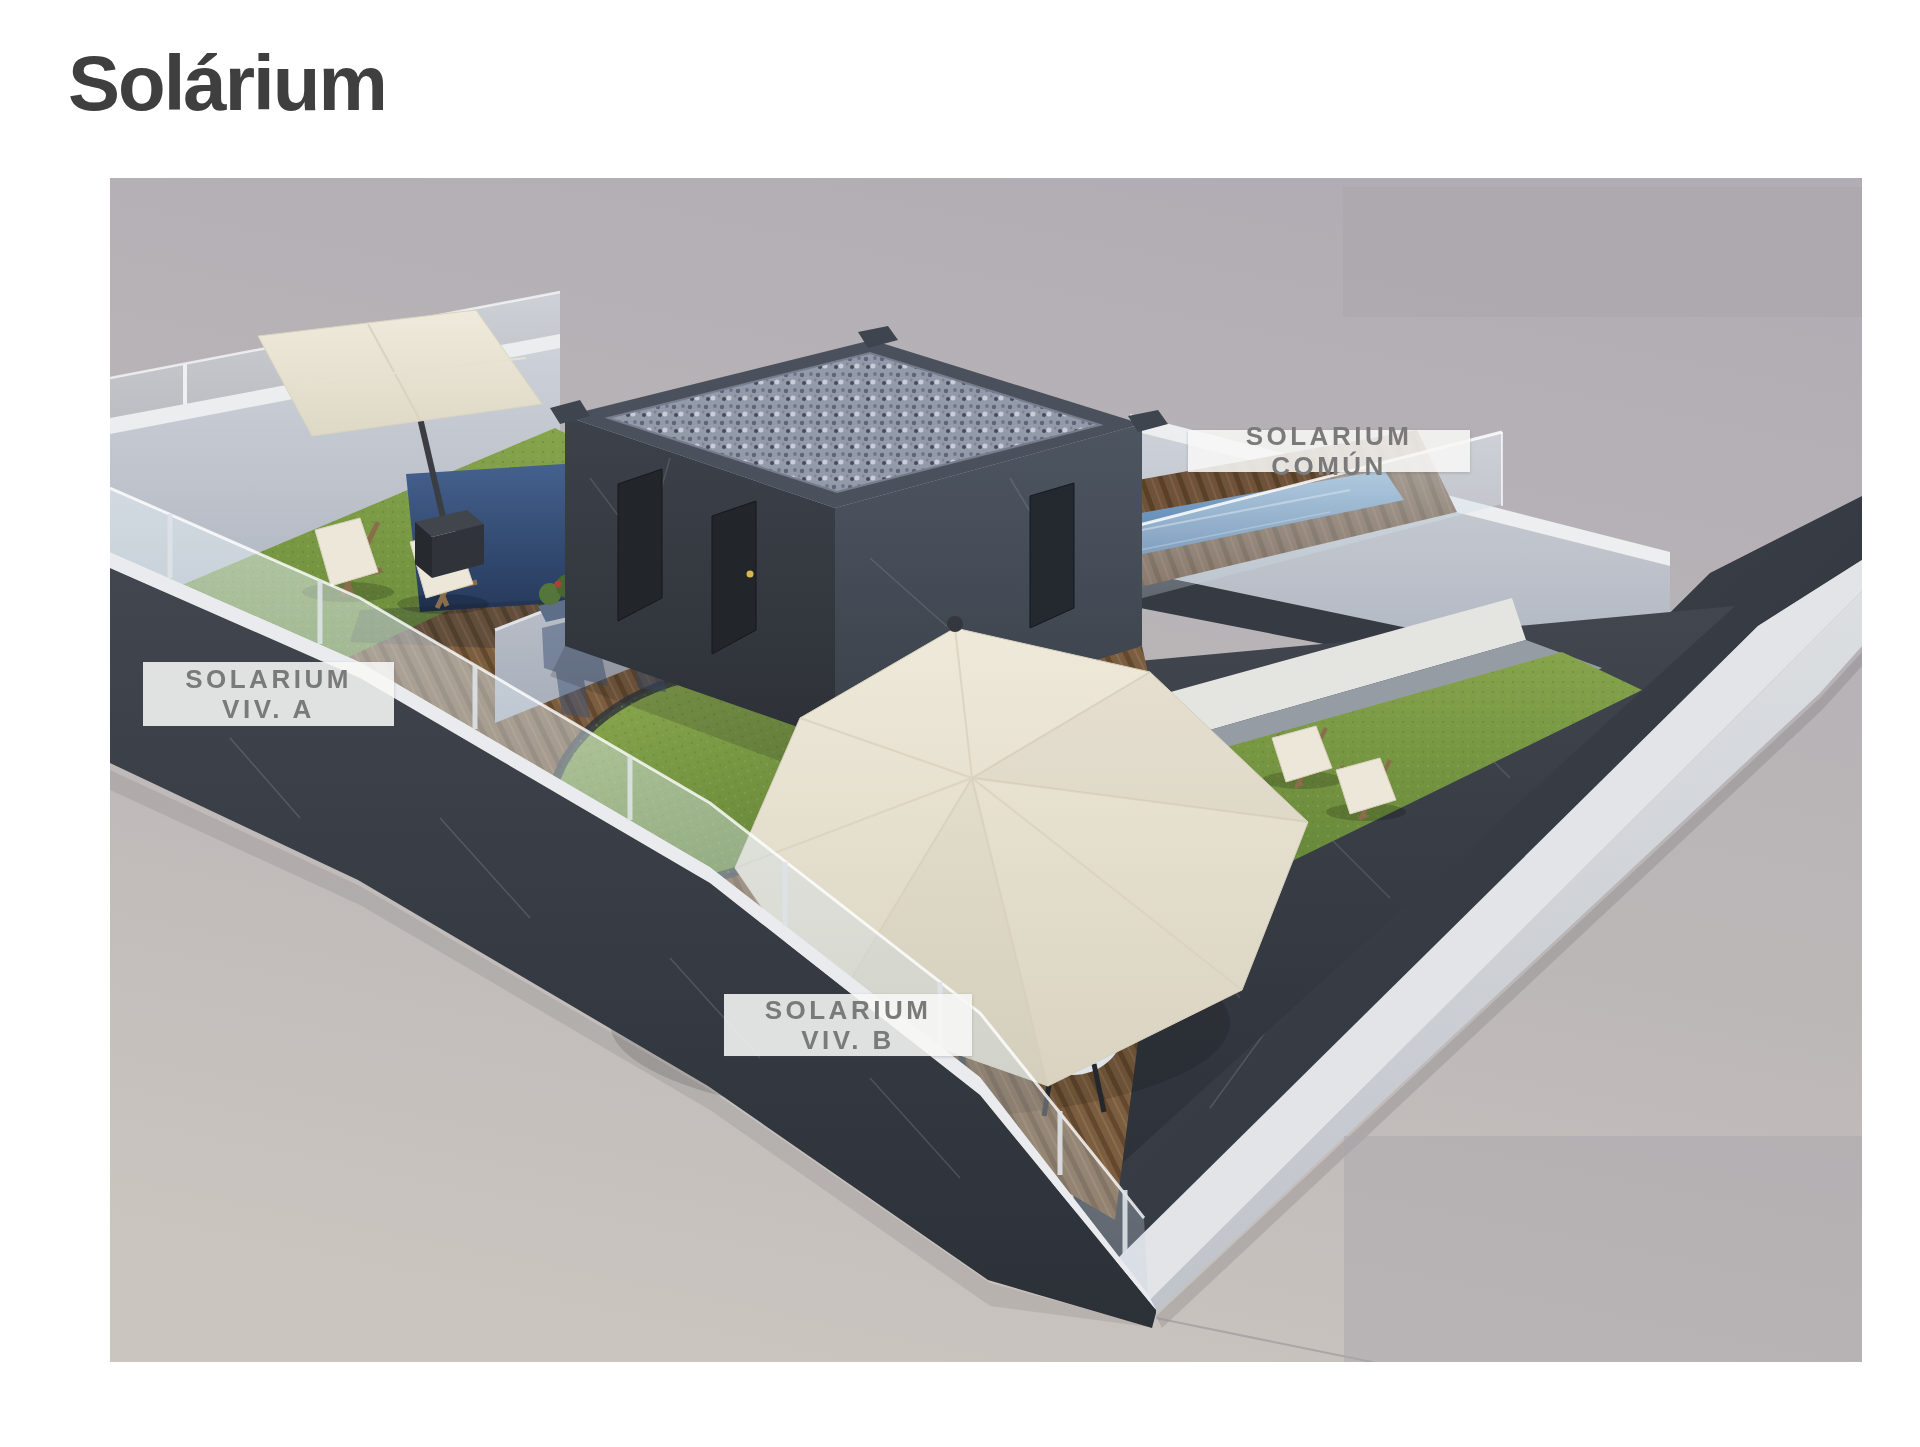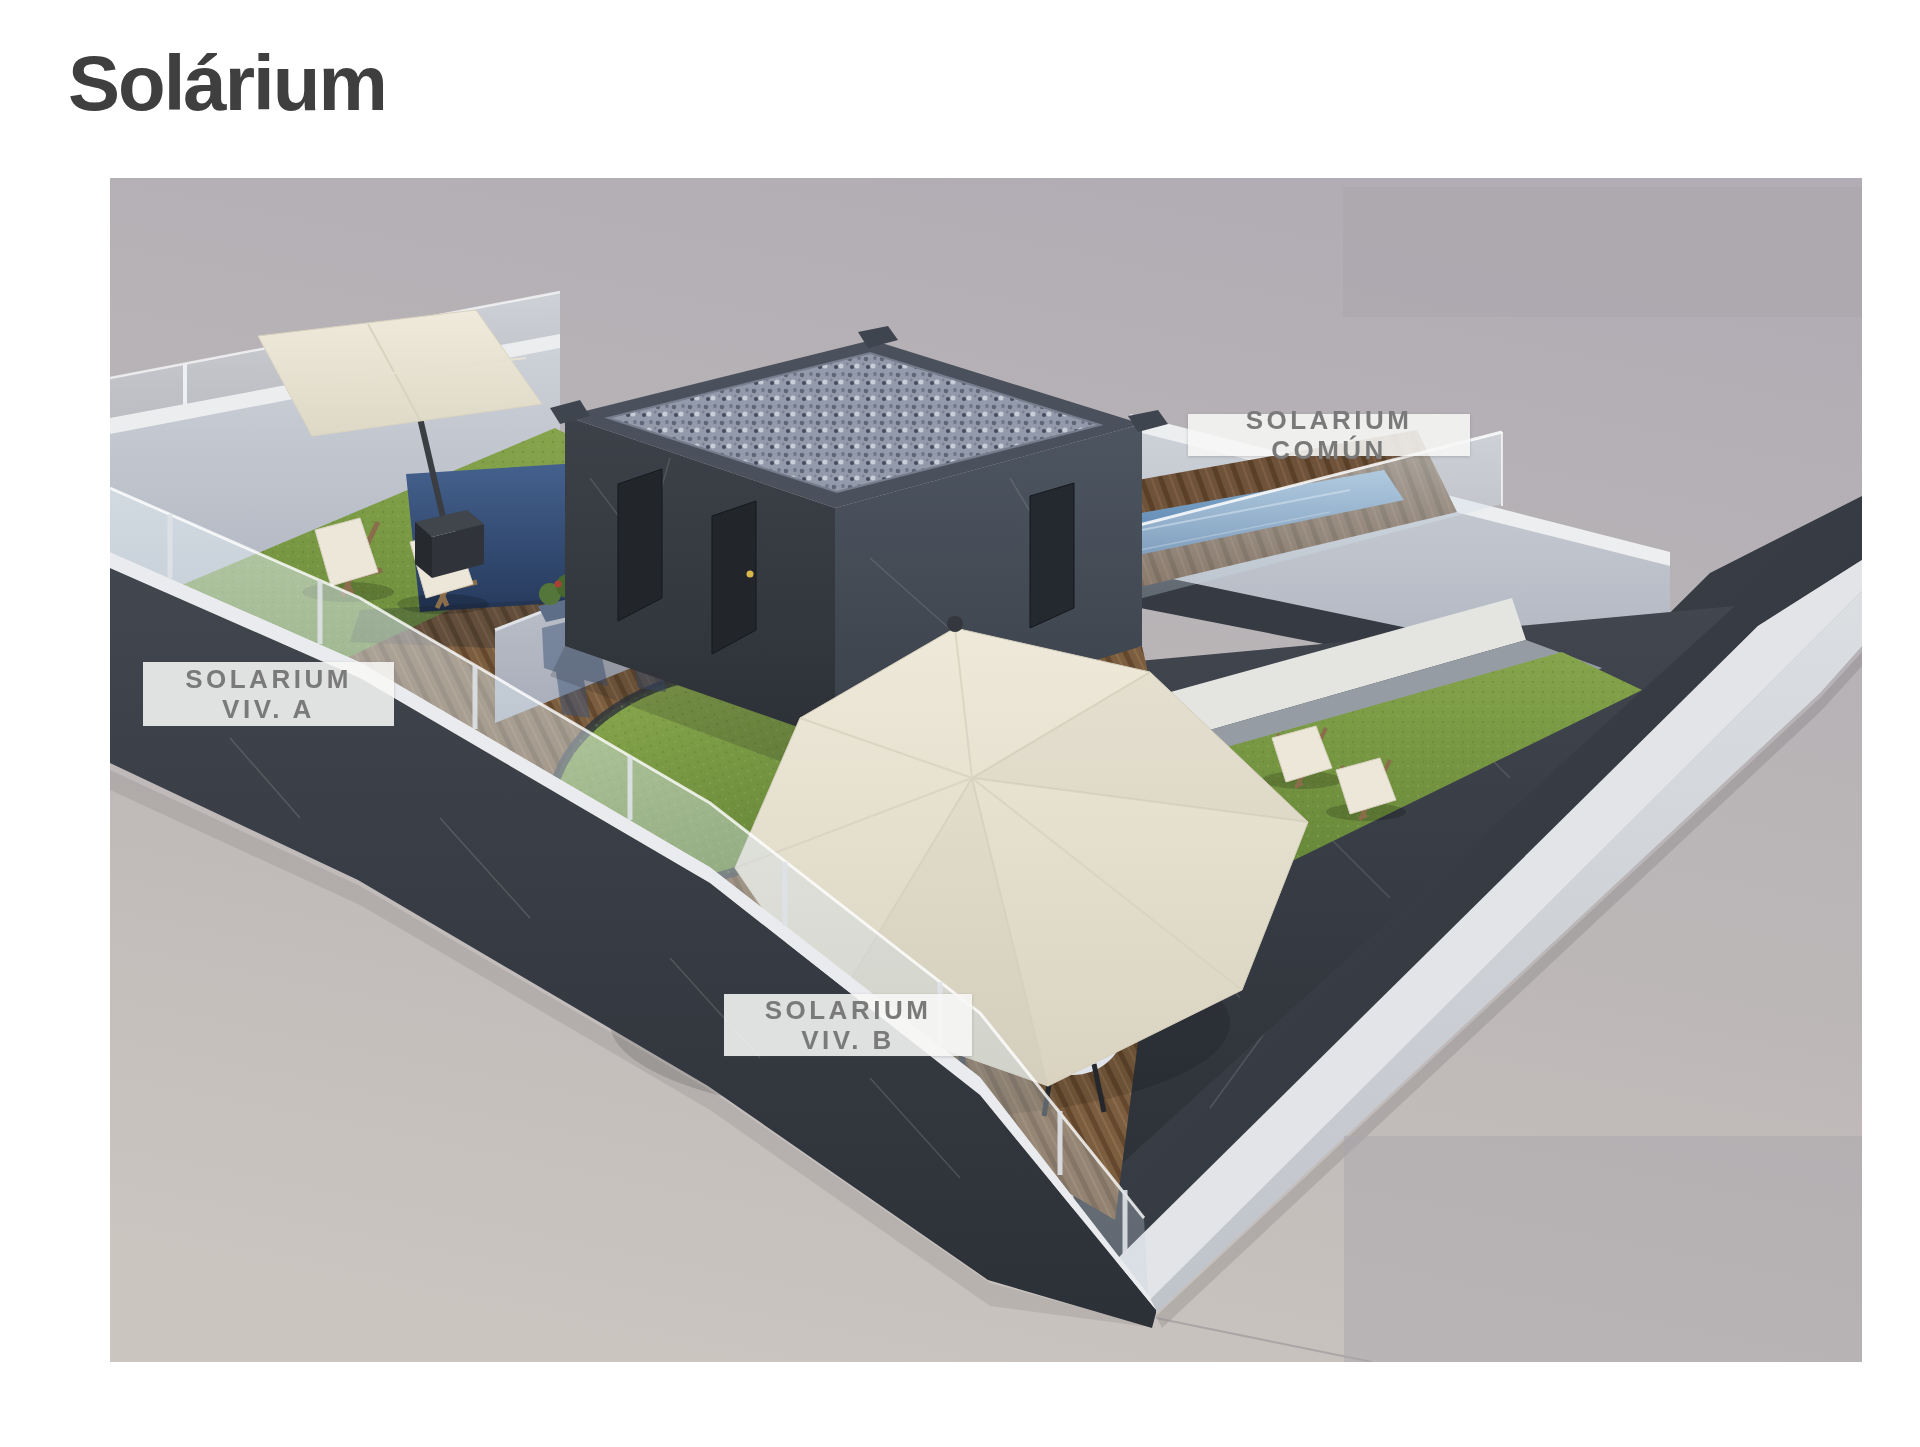--- a/index.html
+++ b/index.html
@@ -14,21 +14,21 @@
   .page{position:relative;width:1920px;height:1160px;background:var(--page-bg);padding-left:24px;}
   .page-title{position:absolute;left:68px;top:38px;font-size:78px;font-weight:700;
     letter-spacing:-2px;color:var(--title-color);}
   .render{position:absolute;left:110px;top:178px;width:1752px;height:1184px;
     background:#b6b1b5;overflow:hidden;}
   .render svg{position:absolute;left:0;top:0;width:100%;height:100%;display:block;}
   .label{position:absolute;display:flex;flex-direction:column;align-items:center;
     justify-content:center;background:var(--label-bg);color:var(--label-text);
     font-weight:700;letter-spacing:3.5px;font-size:26px;line-height:1.16;
     text-align:center;box-shadow:0 1px 3px rgba(80,80,80,0.25);}
-  .label-comun{left:1078px;top:236px;width:282px;height:42px;}
+  .label-comun{left:1078px;top:252px;width:282px;height:42px;}
   .label-viva{left:33px;top:484px;width:251px;height:64px;}
   .label-vivb{left:614px;top:816px;width:248px;height:62px;}
 </style>
 </head>
 <body>
 
 <div class="page">
   <h1 class="page-title">Solárium</h1>
 
   <div class="render">

